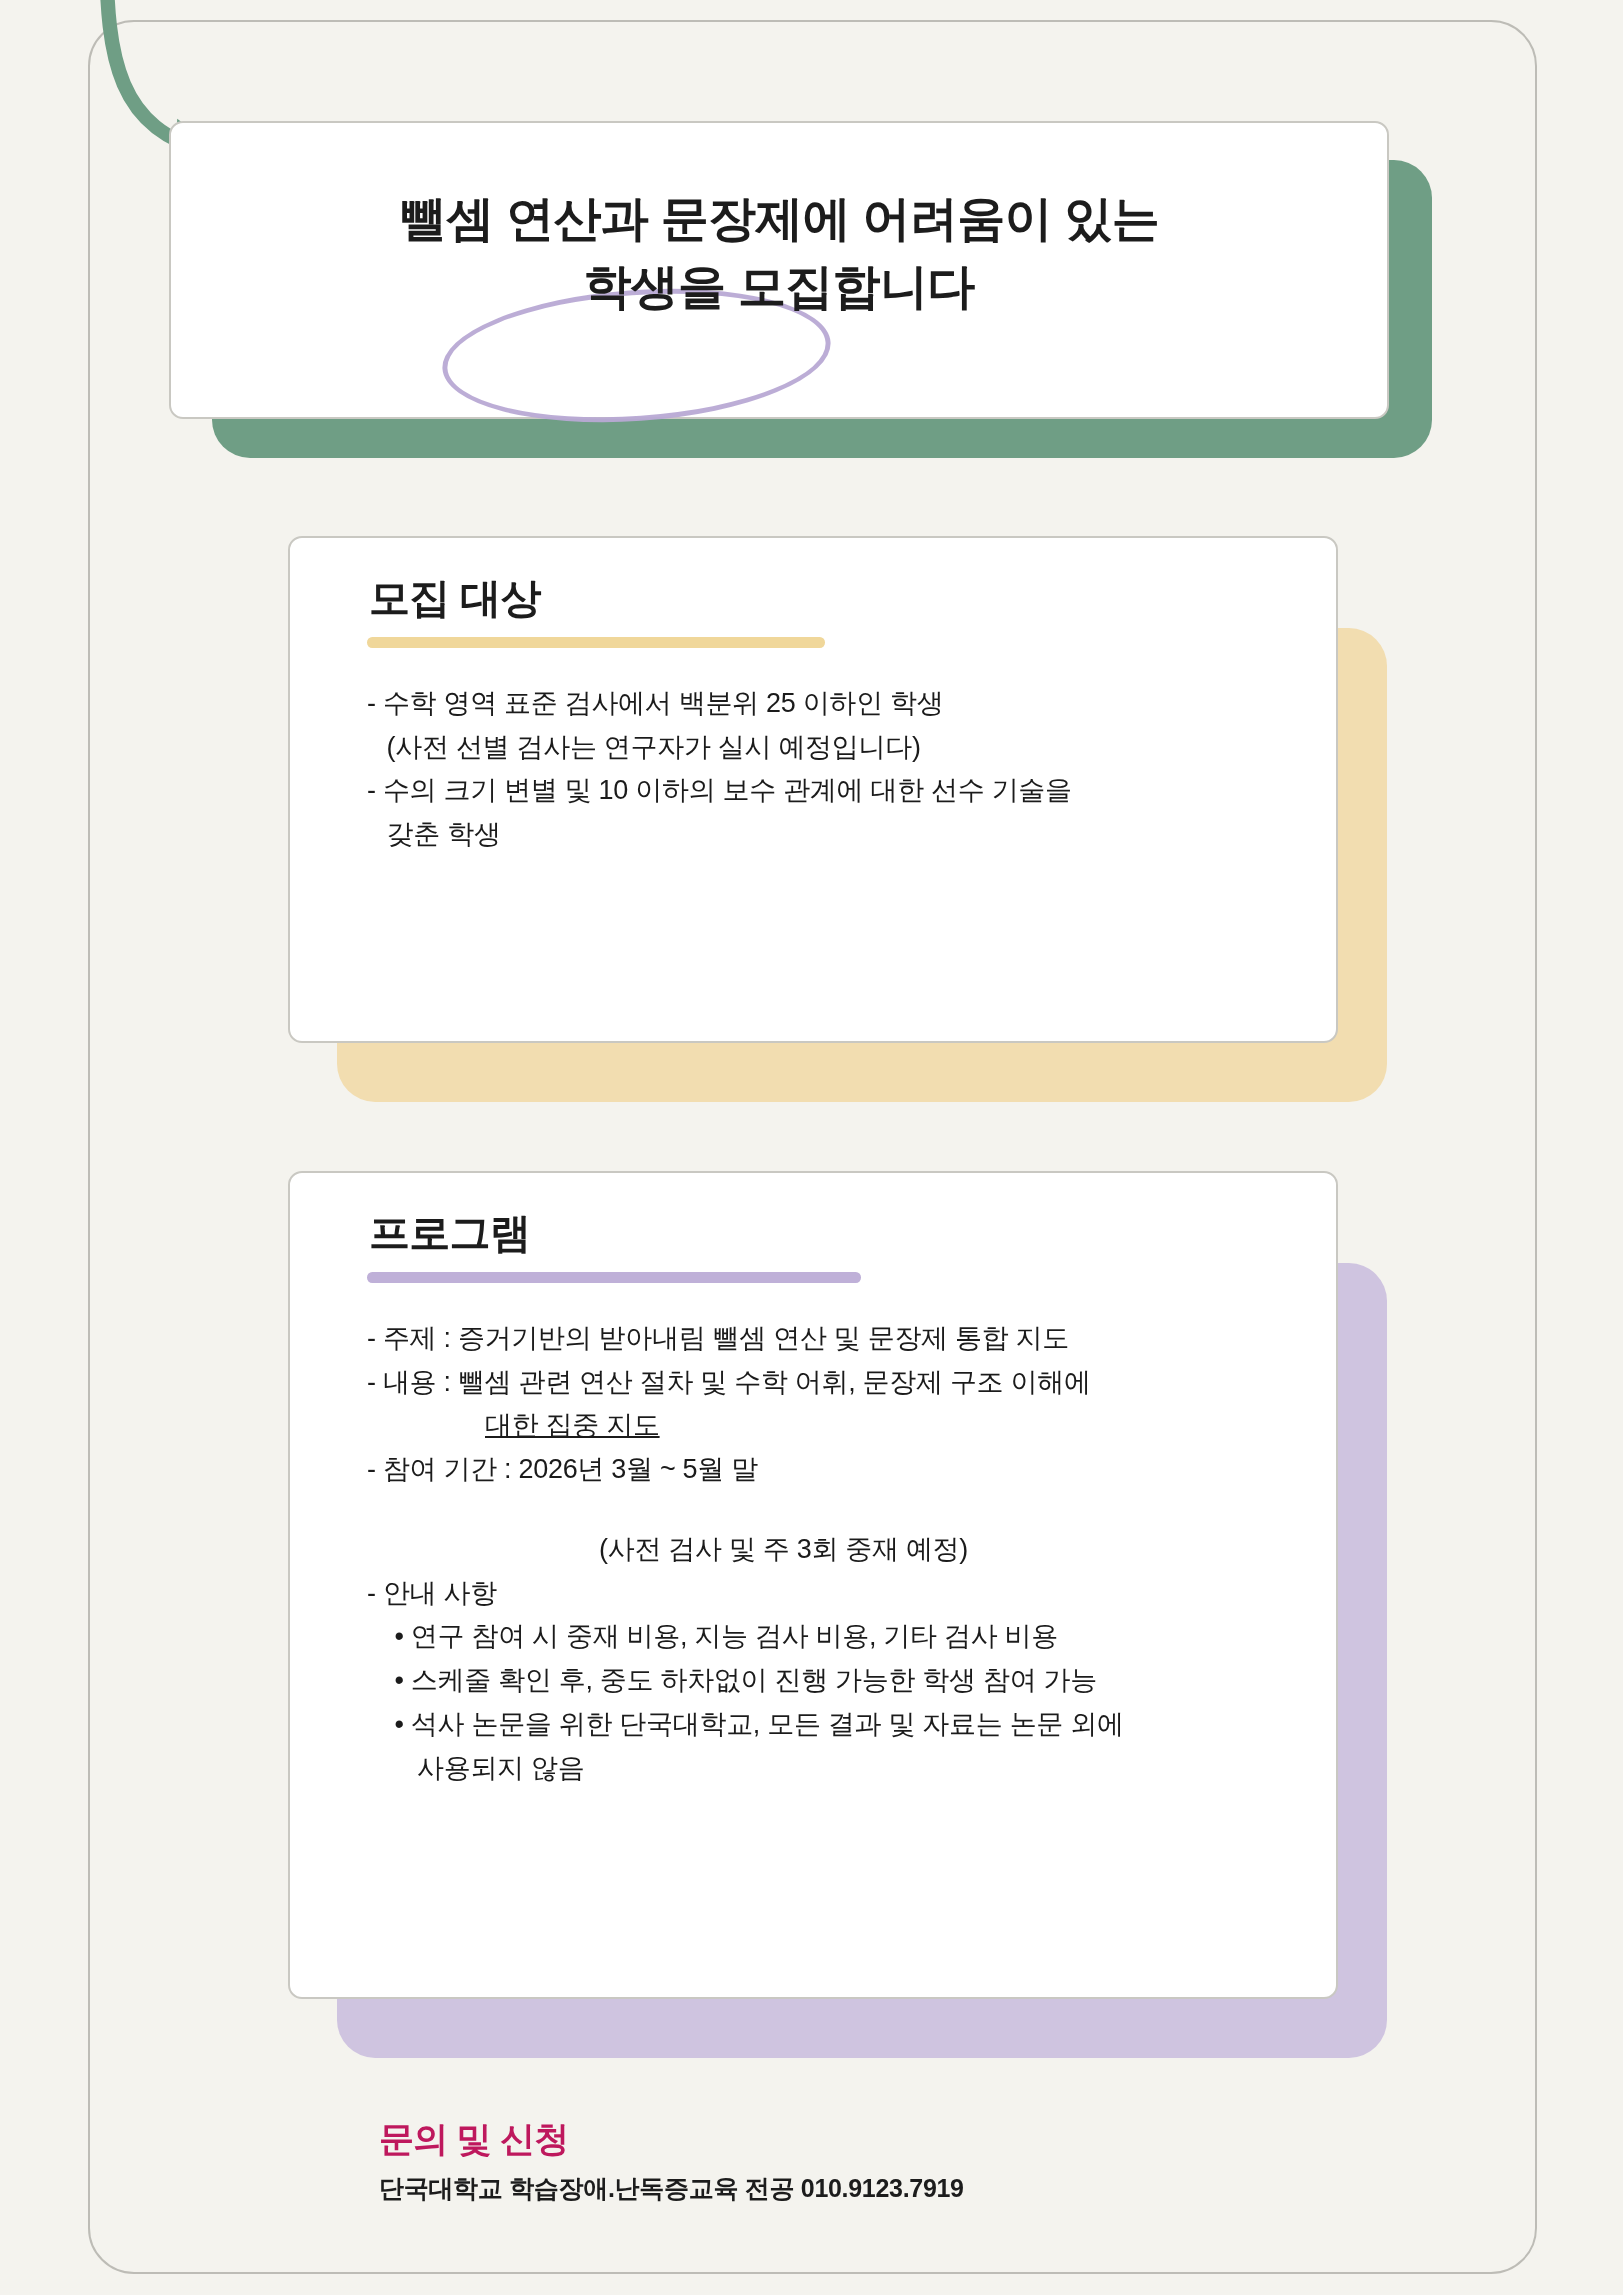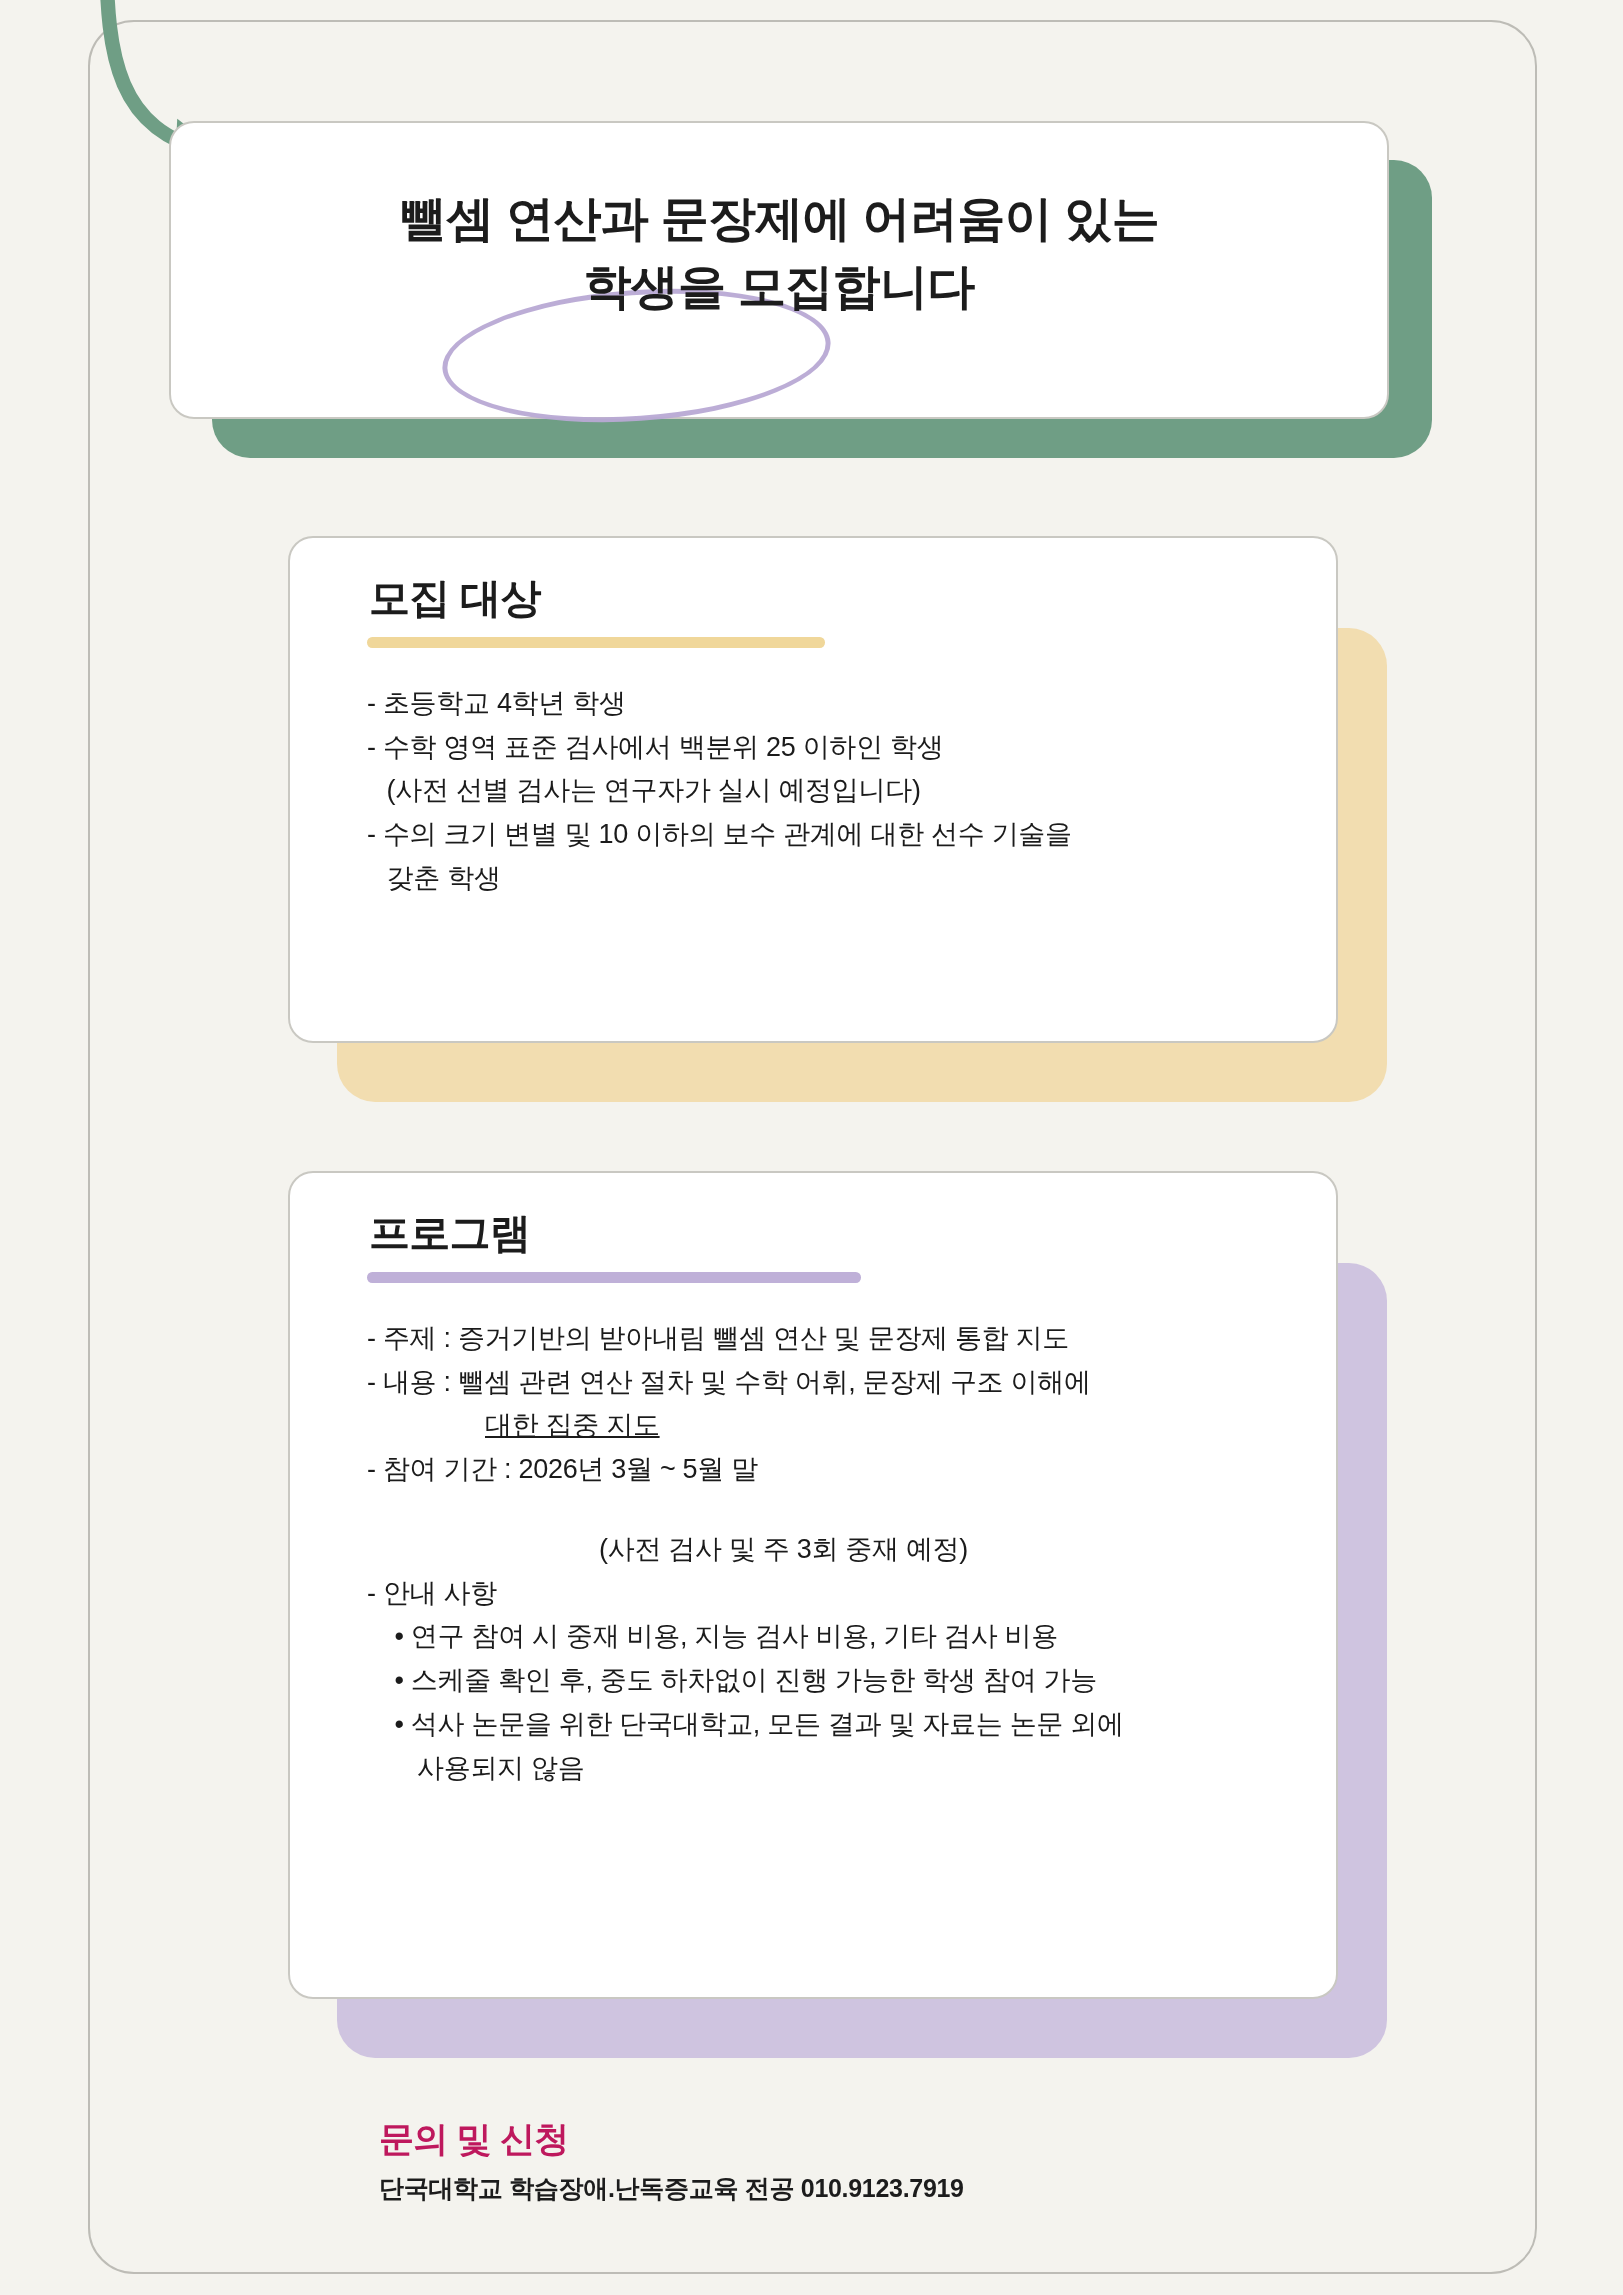--- a/index.html
+++ b/index.html
@@ -46,21 +46,21 @@
     position: absolute;
   }
   .card-shadow {
     position: absolute;
     border-radius: 38px;
   }
   .card {
     position: absolute;
     background: #ffffff;
     border: 2px solid #c9c8c2;
-    border-radius: 25px;
+    border-radius: 14px;
     box-sizing: border-box;
   }
 
   
   #title-wrap { left: 169px; top: 121px; width: 1263px; height: 340px; }
   #title-wrap .card-shadow { left: 43px; top: 39px; width: 1220px; height: 298px; background: #6f9e85; }
   #title-wrap .card { left: 0; top: 0; width: 1220px; height: 298px; }
   .title-text {
     position: absolute;
     left: 0; right: 0;
@@ -172,21 +172,20 @@
       </div>
     </div>
   </div>
 
   <div class="card-wrap" id="target-wrap">
     <div class="card-shadow"></div>
     <div class="card">
       <div class="sec-head">모집 대상</div>
       <div class="underline" id="target-underline"></div>
       <div class="body-list">
-        <div class="ln">- 초등학교 4학년 학생</div>
         <div class="ln">- 수학 영역 표준 검사에서 백분위 25 이하인 학생</div>
         <div class="ln indent">(사전 선별 검사는 연구자가 실시 예정입니다)</div>
         <div class="ln">- 수의 크기 변별 및 10 이하의 보수 관계에 대한 선수 기술을</div>
         <div class="ln indent">갖춘 학생</div>
       </div>
     </div>
   </div>
 
   <div class="card-wrap" id="program-wrap">
     <div class="card-shadow"></div>

